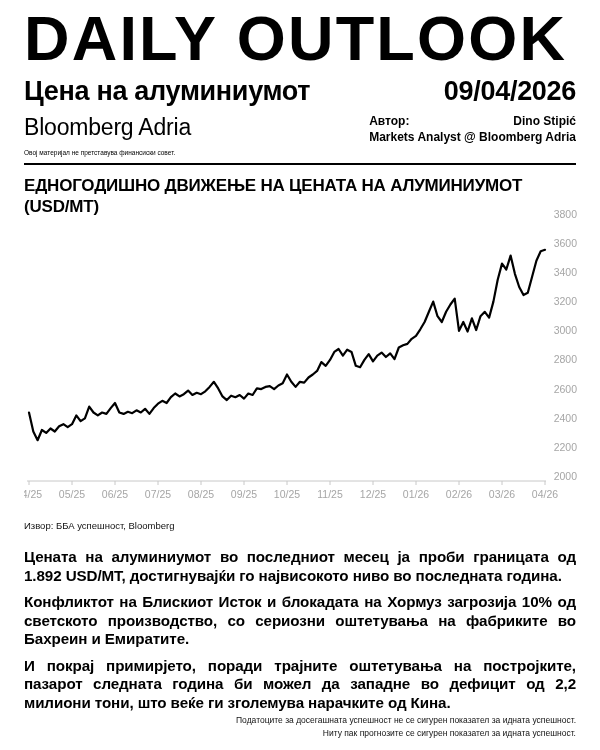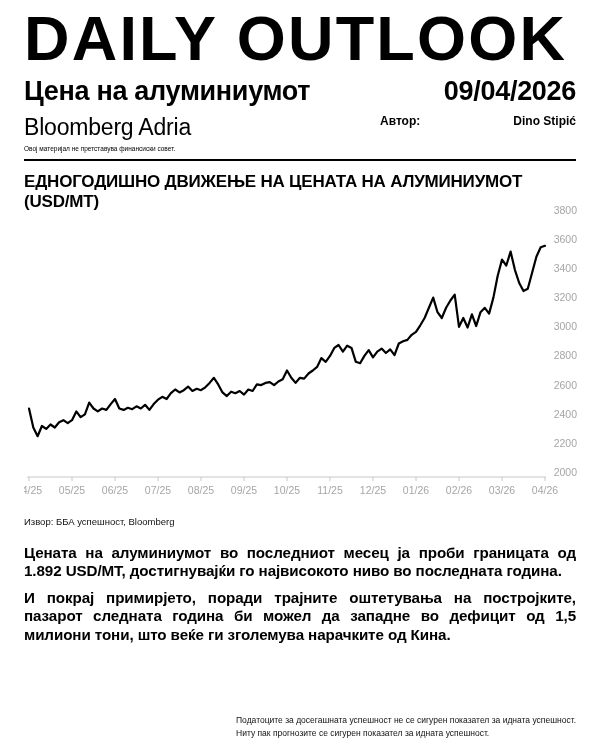--- a/index.html
+++ b/index.html
@@ -69,21 +69,21 @@
     font-weight: bold;
     line-height: 1.22;
     text-align: justify;
     letter-spacing: -0.1px;
   }
   .body-copy p + p { margin-top: 8px; }
   .footnote {
     position: absolute;
     right: 24px;
     bottom: 10px;
-    text-align: left;
+    text-align: right;
     font-size: 8.5px;
     line-height: 1.55;
     color: #111;
   }
 </style>
 </head>
 <body>
 
 <div class="page">
 
@@ -94,20 +94,21 @@
     <div class="issue-date">09/04/2026</div>
   </div>
 
   <div class="brand-row">
     <div class="brand">Bloomberg Adria</div>
     <div class="author-block">
       <div class="author-line1">
         <span>Автор:</span>
         <span>Dino Stipić</span>
       </div>
+      <div class="author-line2">Markets Analyst @ Bloomberg Adria</div>
     </div>
   </div>
 
   <div class="disclaimer">Овој материјал не претставува финансиски совет.</div>
 
   <hr class="divider">
 
   <h2 class="chart-title">
     <span>ЕДНОГОДИШНО ДВИЖЕЊЕ НА ЦЕНАТА НА АЛУМИНИУМОТ</span><br>
     <span>(USD/MT)</span>
@@ -151,21 +152,22 @@
       <text x="553" y="66.87777777777777" text-anchor="end" font-size="10.5" fill="#a6a6a6">3400</text>
       <text x="553" y="37.68888888888887" text-anchor="end" font-size="10.5" fill="#a6a6a6">3600</text>
       <text x="553" y="8.5" text-anchor="end" font-size="10.5" fill="#a6a6a6">3800</text>
       <polyline points="5.0,203.5 9.3,222.5 13.6,231.2 17.9,221.0 22.2,223.9 26.5,219.5 30.8,222.5 35.1,217.3 39.4,215.2 43.7,218.1 48.0,215.2 52.3,206.4 56.6,212.2 60.9,209.3 65.2,197.6 69.5,203.5 73.8,206.4 78.1,203.5 82.4,204.9 86.7,199.1 91.0,194.0 95.3,203.5 99.6,204.9 103.9,202.8 108.2,204.2 112.5,201.3 116.8,203.5 121.1,199.8 125.4,204.9 129.7,199.1 134.0,194.7 138.3,191.8 142.6,194.0 146.9,188.2 151.2,184.5 155.5,187.4 159.8,185.2 164.1,181.6 168.4,186.0 172.7,183.8 177.0,185.2 181.3,182.3 185.6,177.9 189.9,172.8 194.2,179.4 198.5,187.4 202.8,191.1 207.1,186.7 211.4,188.2 215.7,186.0 220.0,189.6 224.3,184.5 228.6,186.0 232.9,179.4 237.2,180.1 241.5,177.9 245.8,177.2 250.1,180.1 254.4,176.5 258.7,174.3 263.0,165.5 267.3,172.8 271.6,177.9 275.9,172.8 280.2,173.6 284.5,168.5 288.8,165.5 293.1,161.9 297.4,153.1 301.7,156.8 306.0,150.9 310.3,142.9 314.6,140.0 318.9,146.6 323.2,140.7 327.5,142.9 331.8,156.8 336.1,158.2 340.4,150.9 344.7,145.1 349.0,152.4 353.3,146.6 357.6,143.6 361.9,148.0 366.2,144.4 370.5,150.2 374.8,138.5 379.1,136.3 383.4,134.9 387.7,129.8 392.0,126.9 396.3,120.3 400.6,113.0 404.9,102.8 409.2,92.6 413.5,107.2 417.8,113.0 422.1,102.8 426.4,95.5 430.7,89.6 435.0,121.8 439.3,113.0 443.6,122.5 447.9,109.4 452.2,121.0 456.5,107.2 460.8,102.8 465.1,108.6 469.4,92.6 473.7,70.7 478.0,54.6 482.3,60.5 486.6,46.6 490.9,64.8 495.2,78.0 499.5,86.0 503.8,83.8 508.1,67.8 512.4,51.7 516.7,42.2 521.0,40.8" fill="none" stroke="#000000" stroke-width="2.2" stroke-linejoin="round" stroke-linecap="round"></polyline>
     </svg>
 
   <div class="source">Извор: ББА успешност, Bloomberg</div>
 
   <div class="body-copy">
     <p>Цената на алуминиумот во последниот месец ја проби границата од 1.892 USD/MT, достигнувајќи го највисокото ниво во последната година.</p>
-    <p>И покрај примирјето, поради трајните оштетувања на постројките, пазарот следната година би можел да западне во дефицит од 1,5 милиони тони, што веќе ги зголемува нарачките од Кина.</p>
+    <p>Конфликтот на Блискиот Исток и блокадата на Хормуз загрозија 10% од светското производство, со сериозни оштетувања на фабриките во Бахреин и Емиратите.</p>
+    <p>И покрај примирјето, поради трајните оштетувања на постројките, пазарот следната година би можел да западне во дефицит од 2,2 милиони тони, што веќе ги зголемува нарачките од Кина.</p>
   </div>
 
   <div class="footnote">
     <div>Податоците за досегашната успешност не се сигурен показател за идната успешност.</div>
     <div>Ниту пак прогнозите се сигурен показател за идната успешност.</div>
   </div>
 
 </div>
 
 </body></html>

